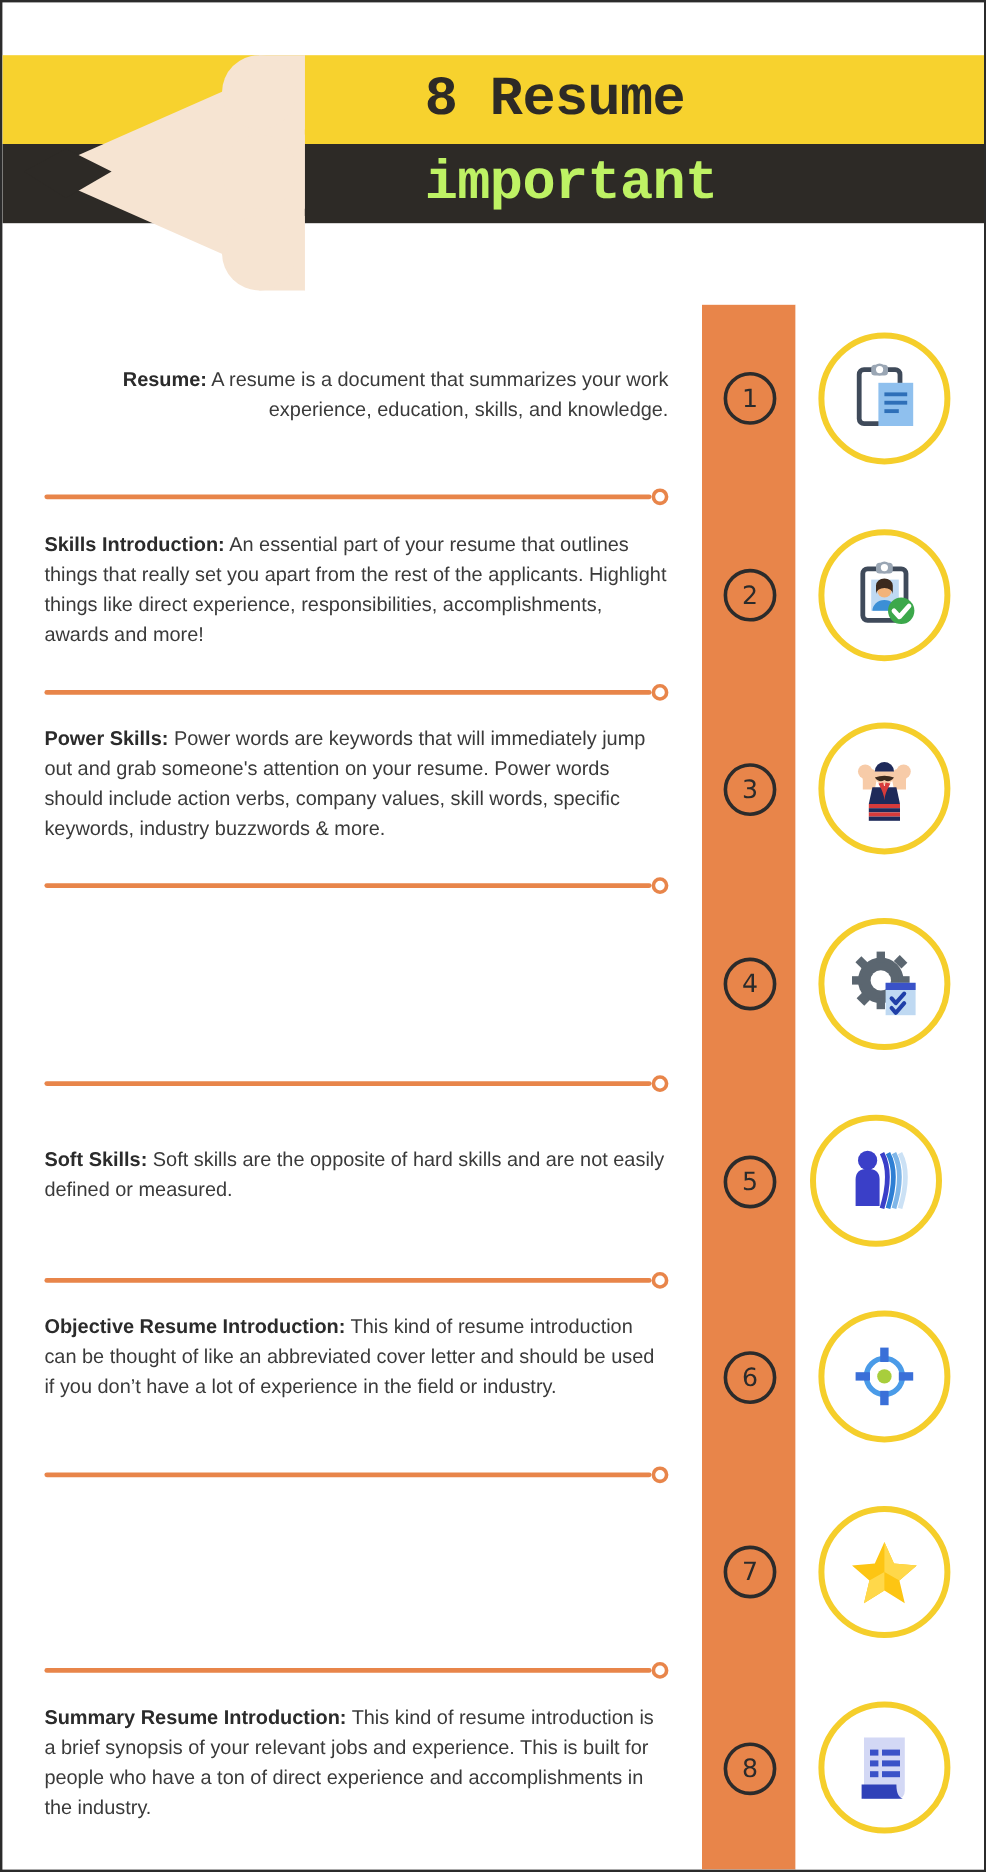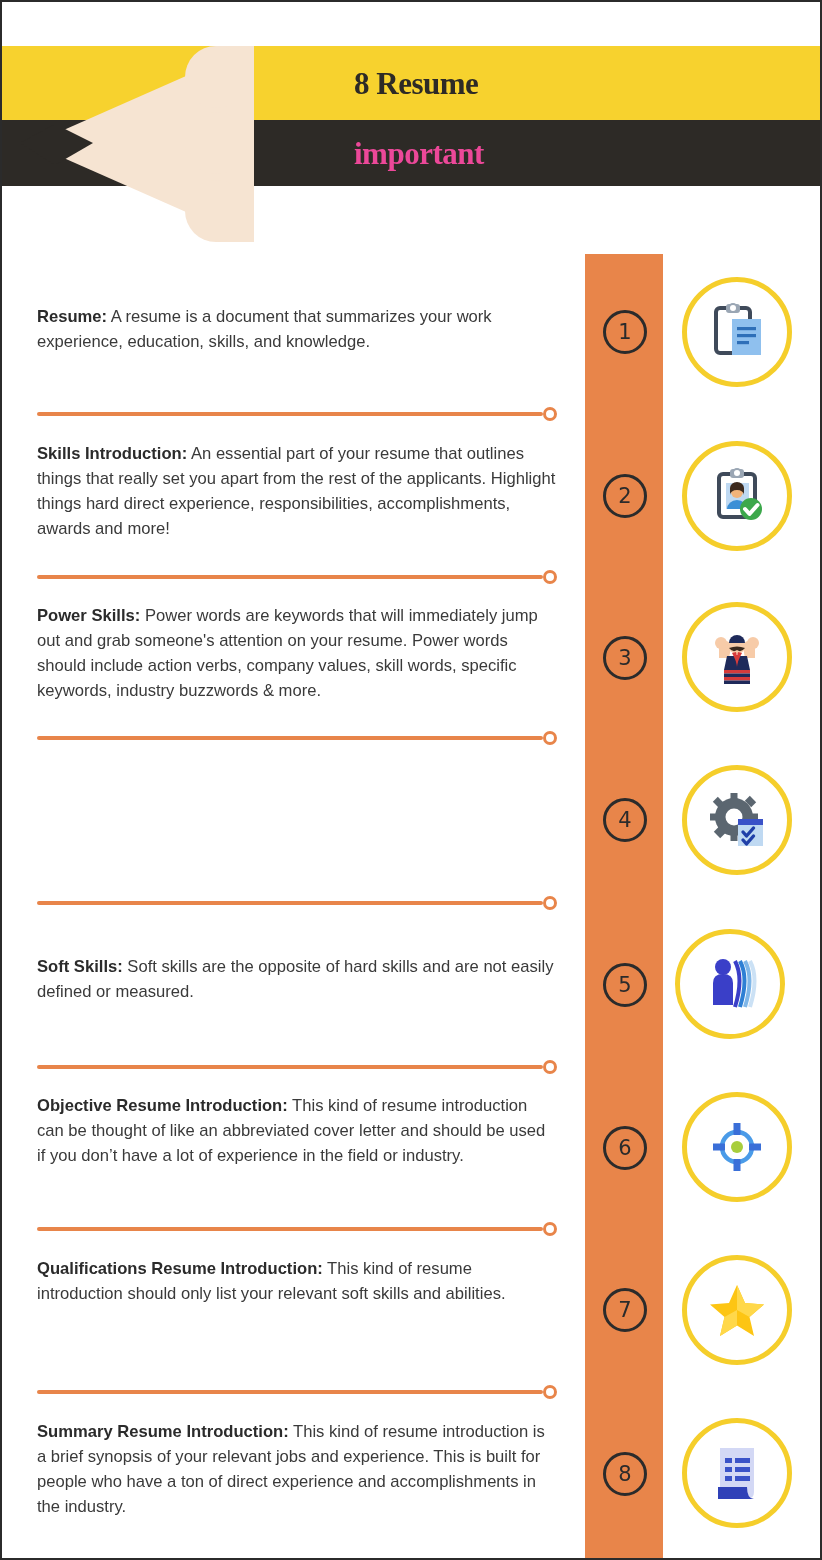--- a/index.html
+++ b/index.html
@@ -39,29 +39,29 @@
   }
   .bar-1 { top: 44px;  background: #F7D22E; }
   .bar-2 { top: 118px; background: #2D2A26; }
   .bar-3 { top: 184px; background: #F7D22E; }
   .bar-2 { height: 66px; }
   .bar-1 { height: 74px; }
   .bar-3 { height: 68px; }
 
   .title-line {
     margin-left: 352px;
-    font-family: Liberation Serif, serif;
+    font-family: Liberation Mono, monospace;
     font-weight: bold;
-    font-size: 31px;
+    font-size: 46px;
     letter-spacing: -0.5px;
     line-height: 1;
     white-space: nowrap;
   }
   .title-dark  { color: #2D2A26; }
-  .title-light { color: #ec4899; }
+  .title-light { color: #bef264; }
 
   
   .pencil {
     position: absolute;
     left: 0;
     top: 30px;
     width: 310px;
     height: 225px;
     pointer-events: none;
   }
@@ -201,21 +201,21 @@
 
       <path d="M 18 111 L 53 92 L 91 111 L 53 133 Z" fill="#2D2A26"></path>
     </svg>
   </div>
 
   <div class="number-column"></div>
   <div class="icon-column"></div>
 
   <div class="rows">
 
-    <div class="row" style="top:0px;height:163px;">
+    <div class="row" style="top:0px;height:163px;text-align:right;">
       <div class="row-text" style="top:50px;">
         <span class="term">Resume:</span><span> A resume is a document that summarizes your work experience, education, skills, and knowledge.</span>
       </div>
       <div class="divider" style="top:157px;">
         <div class="line"></div>
         <div class="knob"></div>
       </div>
       <div class="num-badge" style="top:56px;">1</div>
       <div class="icon-circle" style="top:23px;">
         <svg width="62" height="62" viewBox="0 0 62 62">
@@ -225,21 +225,21 @@
           <rect x="26" y="18" width="29" height="36" fill="#8FC0EE"></rect>
           <rect x="31" y="26" width="19" height="3.2" fill="#2E6FB8"></rect>
           <rect x="31" y="33" width="19" height="3.2" fill="#2E6FB8"></rect>
           <rect x="31" y="40" width="12" height="3.2" fill="#2E6FB8"></rect>
         </svg>
       </div>
     </div>
 
     <div class="row" style="top:163px;height:163px;">
       <div class="row-text" style="top:24px;">
-        <span class="term">Skills Introduction:</span><span> An essential part of your resume that outlines things that really set you apart from the rest of the applicants. Highlight things hard direct experience, responsibilities, accomplishments, awards and more!</span>
+        <span class="term">Skills Introduction:</span><span> An essential part of your resume that outlines things that really set you apart from the rest of the applicants. Highlight things like direct experience, responsibilities, accomplishments, awards and more!</span>
       </div>
       <div class="divider" style="top:157px;">
         <div class="line"></div>
         <div class="knob"></div>
       </div>
       <div class="num-badge" style="top:57px;">2</div>
       <div class="icon-circle" style="top:24px;">
         <svg width="62" height="62" viewBox="0 0 62 62">
           <rect x="13" y="9" width="36" height="43" rx="4" fill="none" stroke="#3F4A5A" stroke-width="4"></rect>
           <rect x="24" y="4" width="14" height="9" rx="3" fill="#9AA6B4"></rect>
@@ -353,23 +353,20 @@
           <circle cx="31" cy="31" r="6" fill="#A8CE3C"></circle>
           <rect x="27.5" y="7" width="7" height="12" fill="#3A6FD8"></rect>
           <rect x="27.5" y="43" width="7" height="12" fill="#3A6FD8"></rect>
           <rect x="7" y="27.5" width="12" height="7" fill="#3A6FD8"></rect>
           <rect x="43" y="27.5" width="12" height="7" fill="#3A6FD8"></rect>
         </svg>
       </div>
     </div>
 
     <div class="row" style="top:978px;height:163px;">
-      <div class="row-text" style="top:24px;">
-        <span class="term">Qualifications Resume Introduction:</span><span> This kind of resume introduction should only list your relevant soft skills and abilities.</span>
-      </div>
       <div class="divider" style="top:157px;">
         <div class="line"></div>
         <div class="knob"></div>
       </div>
       <div class="num-badge" style="top:56px;">7</div>
       <div class="icon-circle" style="top:23px;">
         <svg width="62" height="62" viewBox="0 0 62 62">
           <path d="M 31 6 L 39 24 L 58 25.5 L 43.5 38 L 48 57 L 31 46.5 L 14 57 L 18.5 38 L 4 25.5 L 23 24 Z" fill="#FDC513"></path>
           <path d="M 31 6 L 39 24 L 58 25.5 L 43.5 38 L 31 31 Z" fill="#FFD84A"></path>
           <path d="M 31 46.5 L 14 57 L 18.5 38 L 31 31 Z" fill="#FFD84A"></path>

